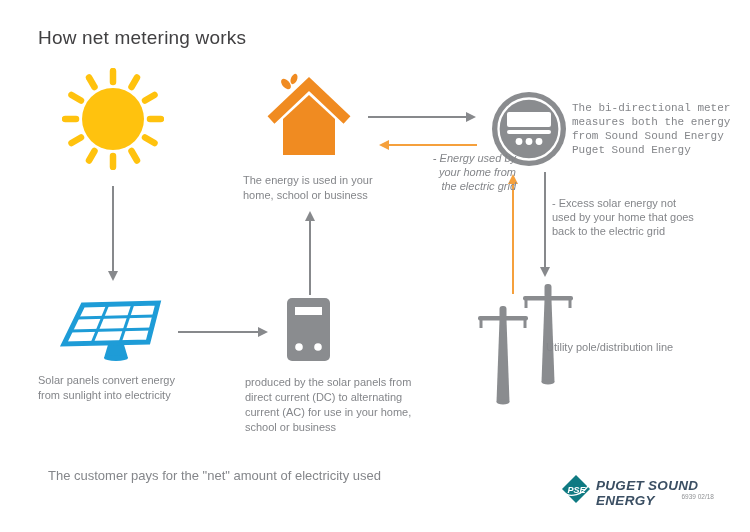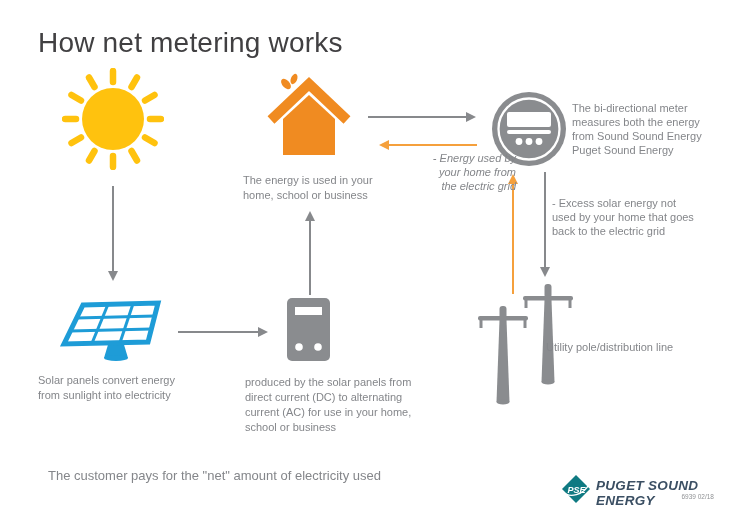--- a/index.html
+++ b/index.html
@@ -1,19 +1,19 @@
 <!DOCTYPE html>
 <html><head>
 <meta charset="utf-8">
 <style>
   html,body{margin:0;padding:0;background:#fff;}
   #canvas{position:relative;width:750px;height:532px;background:#ffffff;overflow:hidden;
           font-family:"Liberation Sans", sans-serif;}
   .abs{position:absolute;}
-  #title{left:38px;top:27px;font-size:28px;color:#414042;letter-spacing:.2px;}
+  #title{left:38px;top:27px;font-size:19px;color:#414042;letter-spacing:.2px;}
   .cap{position:absolute;font-size:11px;color:#84868a;line-height:15px;white-space:nowrap;}
   .cap div{white-space:nowrap;}
   .cap.tight{line-height:14px;}
   
   .line-h{position:absolute;height:2px;background:#87898c;}
   .line-v{position:absolute;width:2px;background:#87898c;}
   .line-h.orange,.line-v.orange{background:#f5a03c;}
   .head{position:absolute;width:0;height:0;}
   .head.right{border-top:5px solid transparent;border-bottom:5px solid transparent;border-left:10px solid #87898c;}
   .head.left{border-top:5px solid transparent;border-bottom:5px solid transparent;border-right:10px solid #f5a03c;}
@@ -141,21 +141,21 @@
   <div>
     <div class="line-v" style="left:544px;top:172px;height:96px;"></div>
     <div class="head down" style="left:540px;top:267px;"></div>
   </div>
 
   <div class="cap" style="left:243px;top:173px;">
     <div>The energy is used in your</div>
     <div>home, school or business</div>
   </div>
 
-  <div class="cap tight" style="left:572px;top:101px;">
+  <div class="cap tight" style="left:572px;top:101px;font-family:Liberation Mono, monospace;">
     <div>The bi-directional meter</div>
     <div>measures both the energy</div>
     <div>from Sound Sound Energy</div>
     <div>Puget Sound Energy</div>
   </div>
 
   <div class="cap tight" style="left:406px;top:151px;width:110px;text-align:right;font-style:italic;">
     <div>- Energy used by</div>
     <div>your home from</div>
     <div>the electric grid</div>

